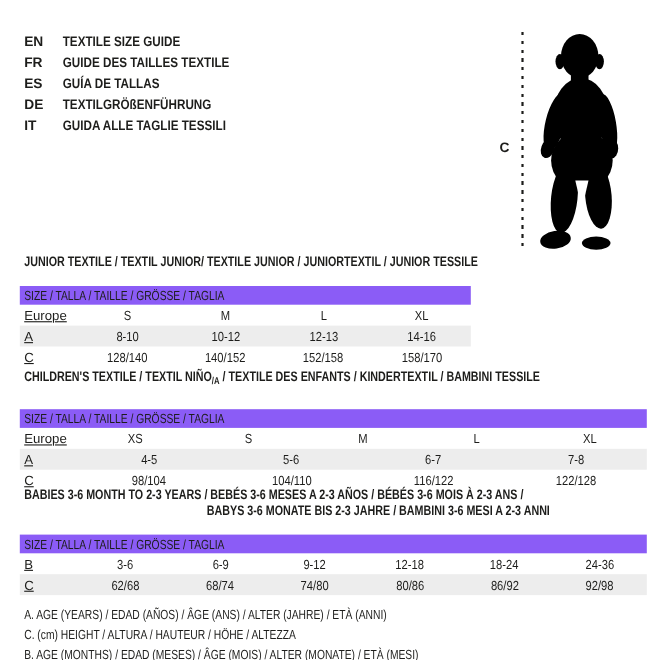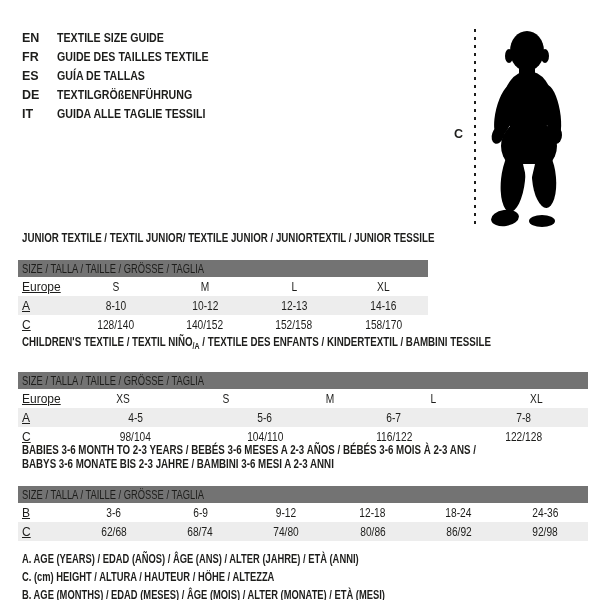--- a/index.html
+++ b/index.html
@@ -20,33 +20,33 @@
   #measure-line { position:absolute; left:474px; top:9px; width:2px; height:199px;
     background:repeating-linear-gradient(to bottom,#1d1d1b 0 3px,transparent 3px 8px); }
   #height-label { position:absolute; left:454px; top:107px; font-size:12.5px; font-weight:bold; }
   #baby-figure { position:absolute; left:478px; top:8px; }
 
   
   .section { position:absolute; left:18px; }
   #section-junior  { top:211px; width:410px; }
   #section-children{ top:315px; width:570px; }
   #section-babies  { top:423px; width:570px; }
-  .sec-title { font-size:12.5px; font-weight:bold; line-height:14px; padding-left:4px; white-space:nowrap; }
+  .sec-title { font-size:12.5px; font-weight:bold; line-height:14px; padding-left:4px; white-space:nowrap;text-align:right; }
   .sub-a { font-size:9px; vertical-align:-3px; }
-  .size-bar { height:17px; background:#737373; display:flex; align-items:center;
+  .size-bar { height:17px; background:#8b5cf6; display:flex; align-items:center;
     padding-left:4px; font-size:12px; }
   .mt15 { margin-top:15px; } .mt19 { margin-top:19px; }
   .trow { display:flex; height:19px; align-items:center; font-size:12px;text-decoration:underline; }
   .trow.shaded { background:#ededed; }
   .tlabel { width:53px; padding-left:4px; box-sizing:border-box; }
   .tcell { flex:1; text-align:center; }
 
   
   #footnotes { position:absolute; left:22px; top:532px; }
-  .footnote { height:18px; font-size:12px; font-weight:bold; white-space:nowrap; }
+  .footnote { height:18px; font-size:12px; font-weight:normal; white-space:nowrap; }
 </style>
 </head>
 <body>
 
 <div id="canvas">
 
   <div id="lang-list">
     <div class="lang-row">
       <span class="lang-code">EN</span>
       <span class="cond85">TEXTILE SIZE GUIDE</span>

